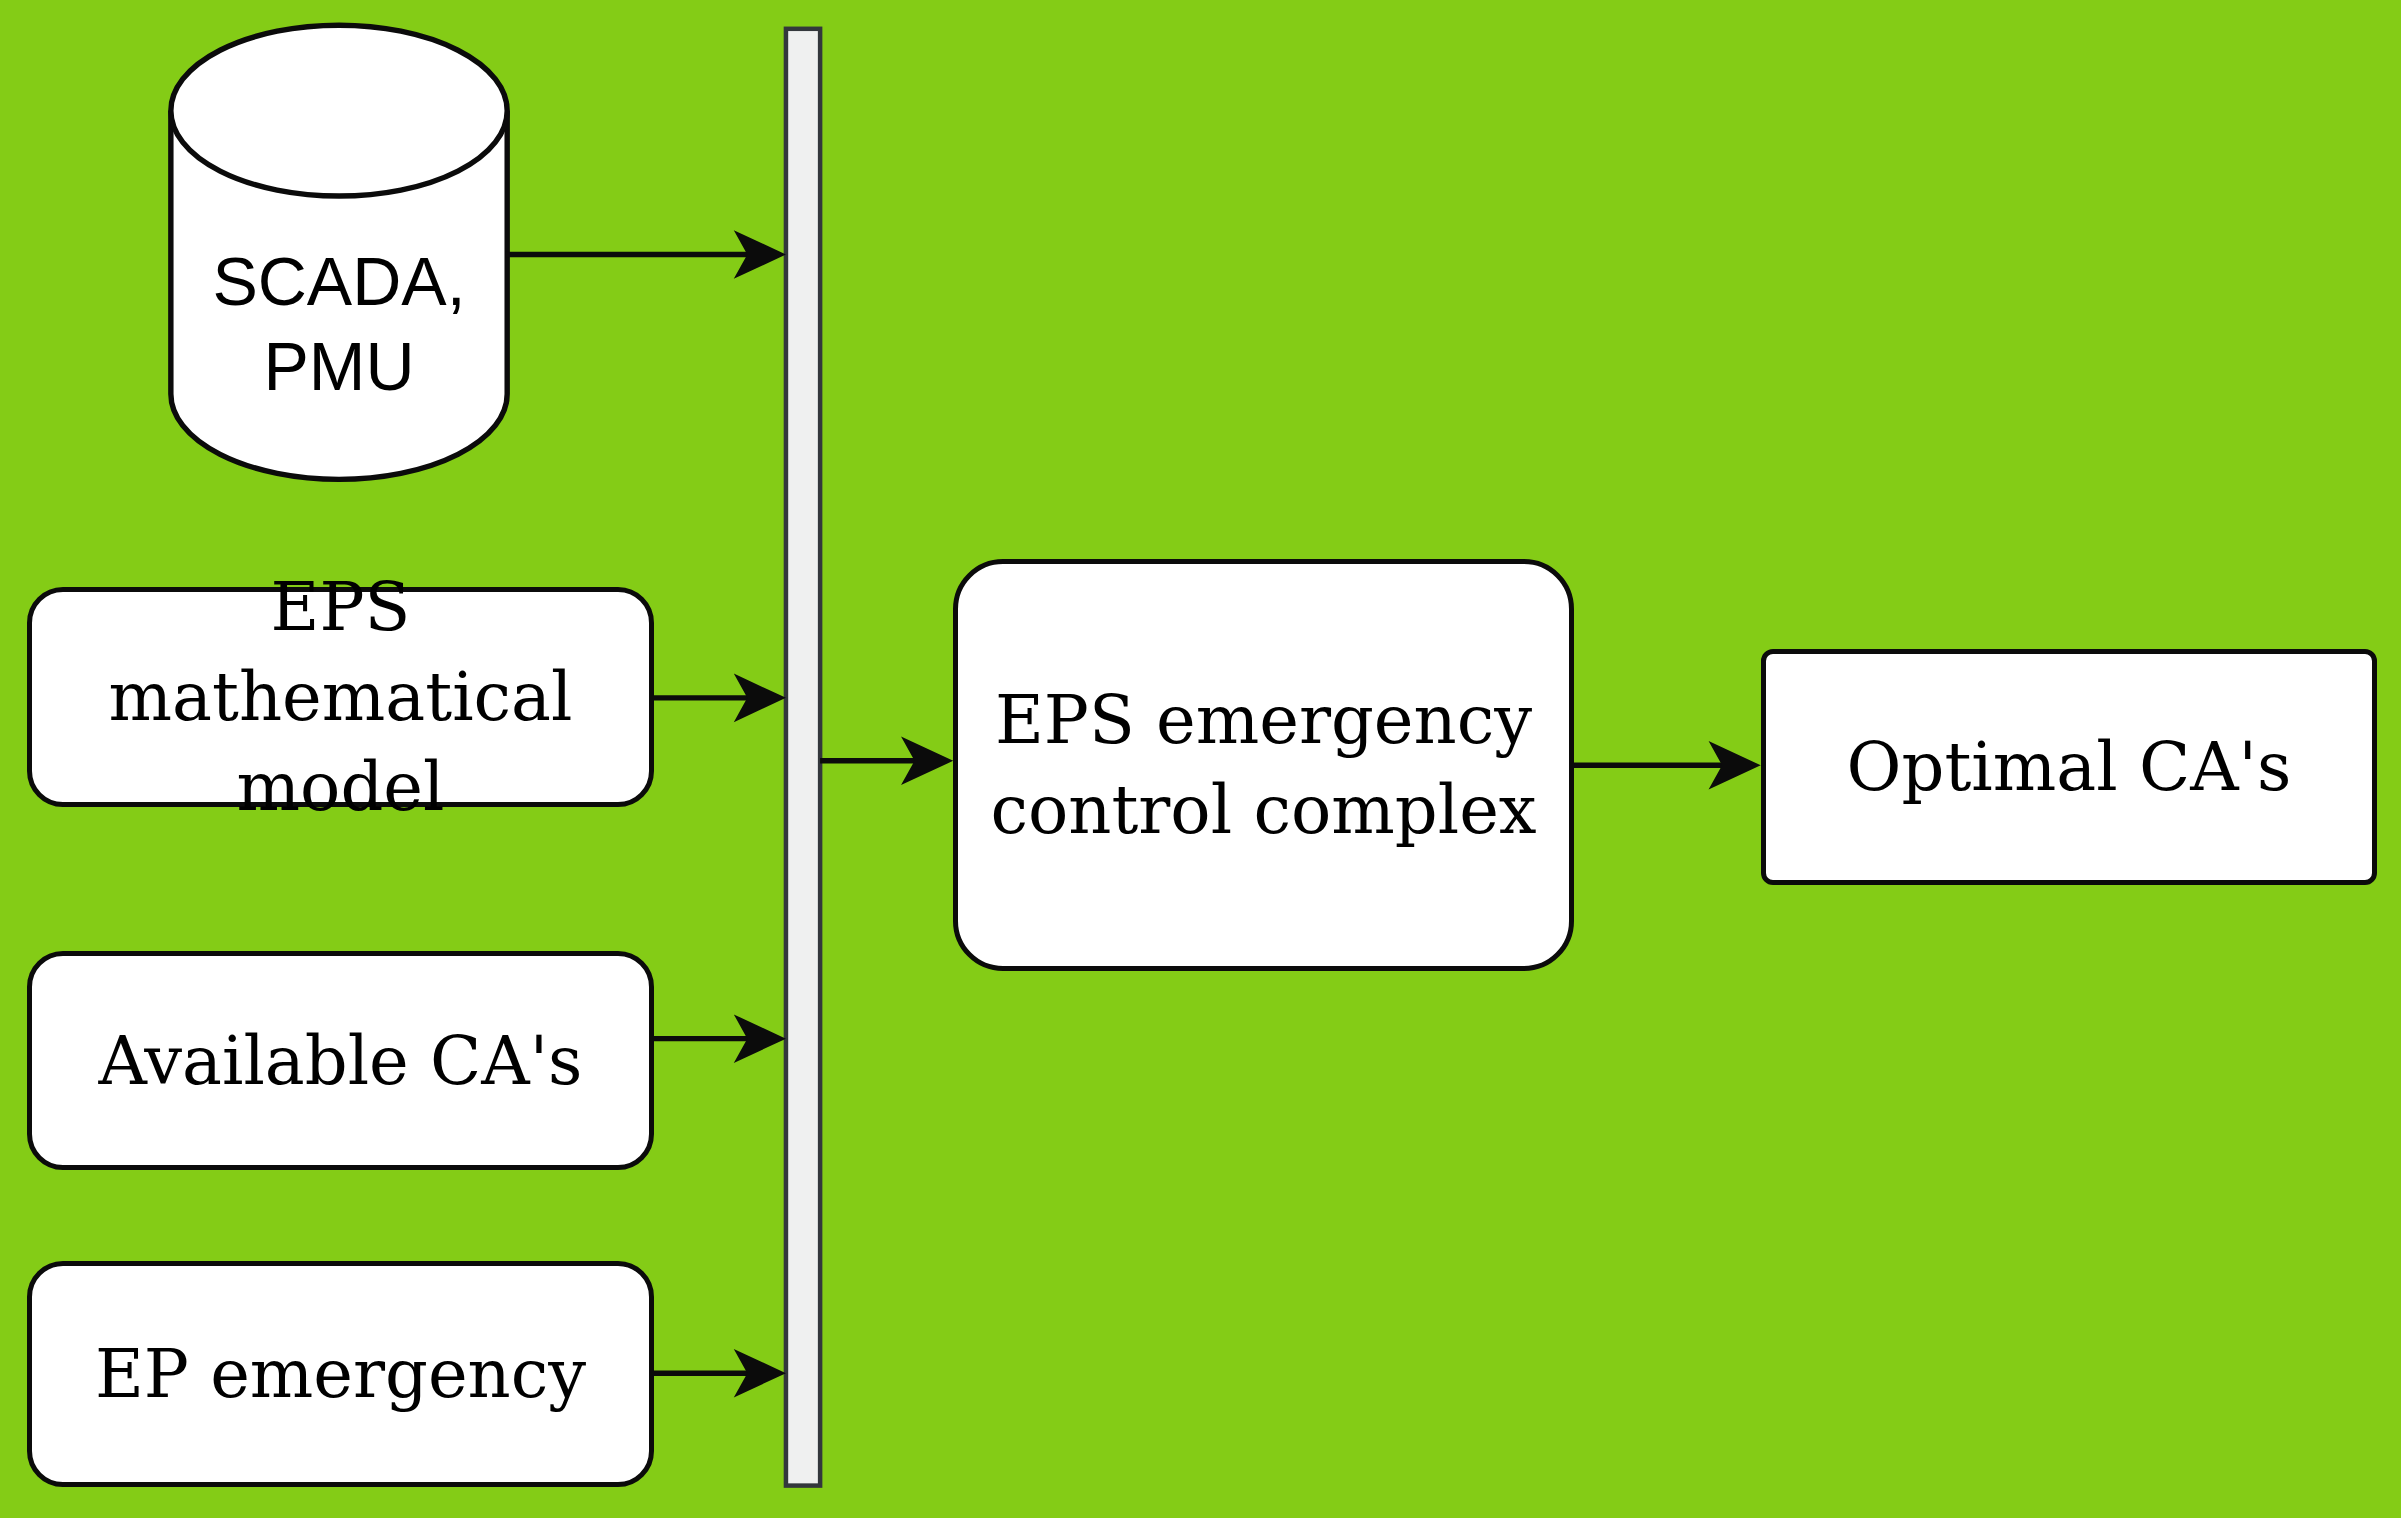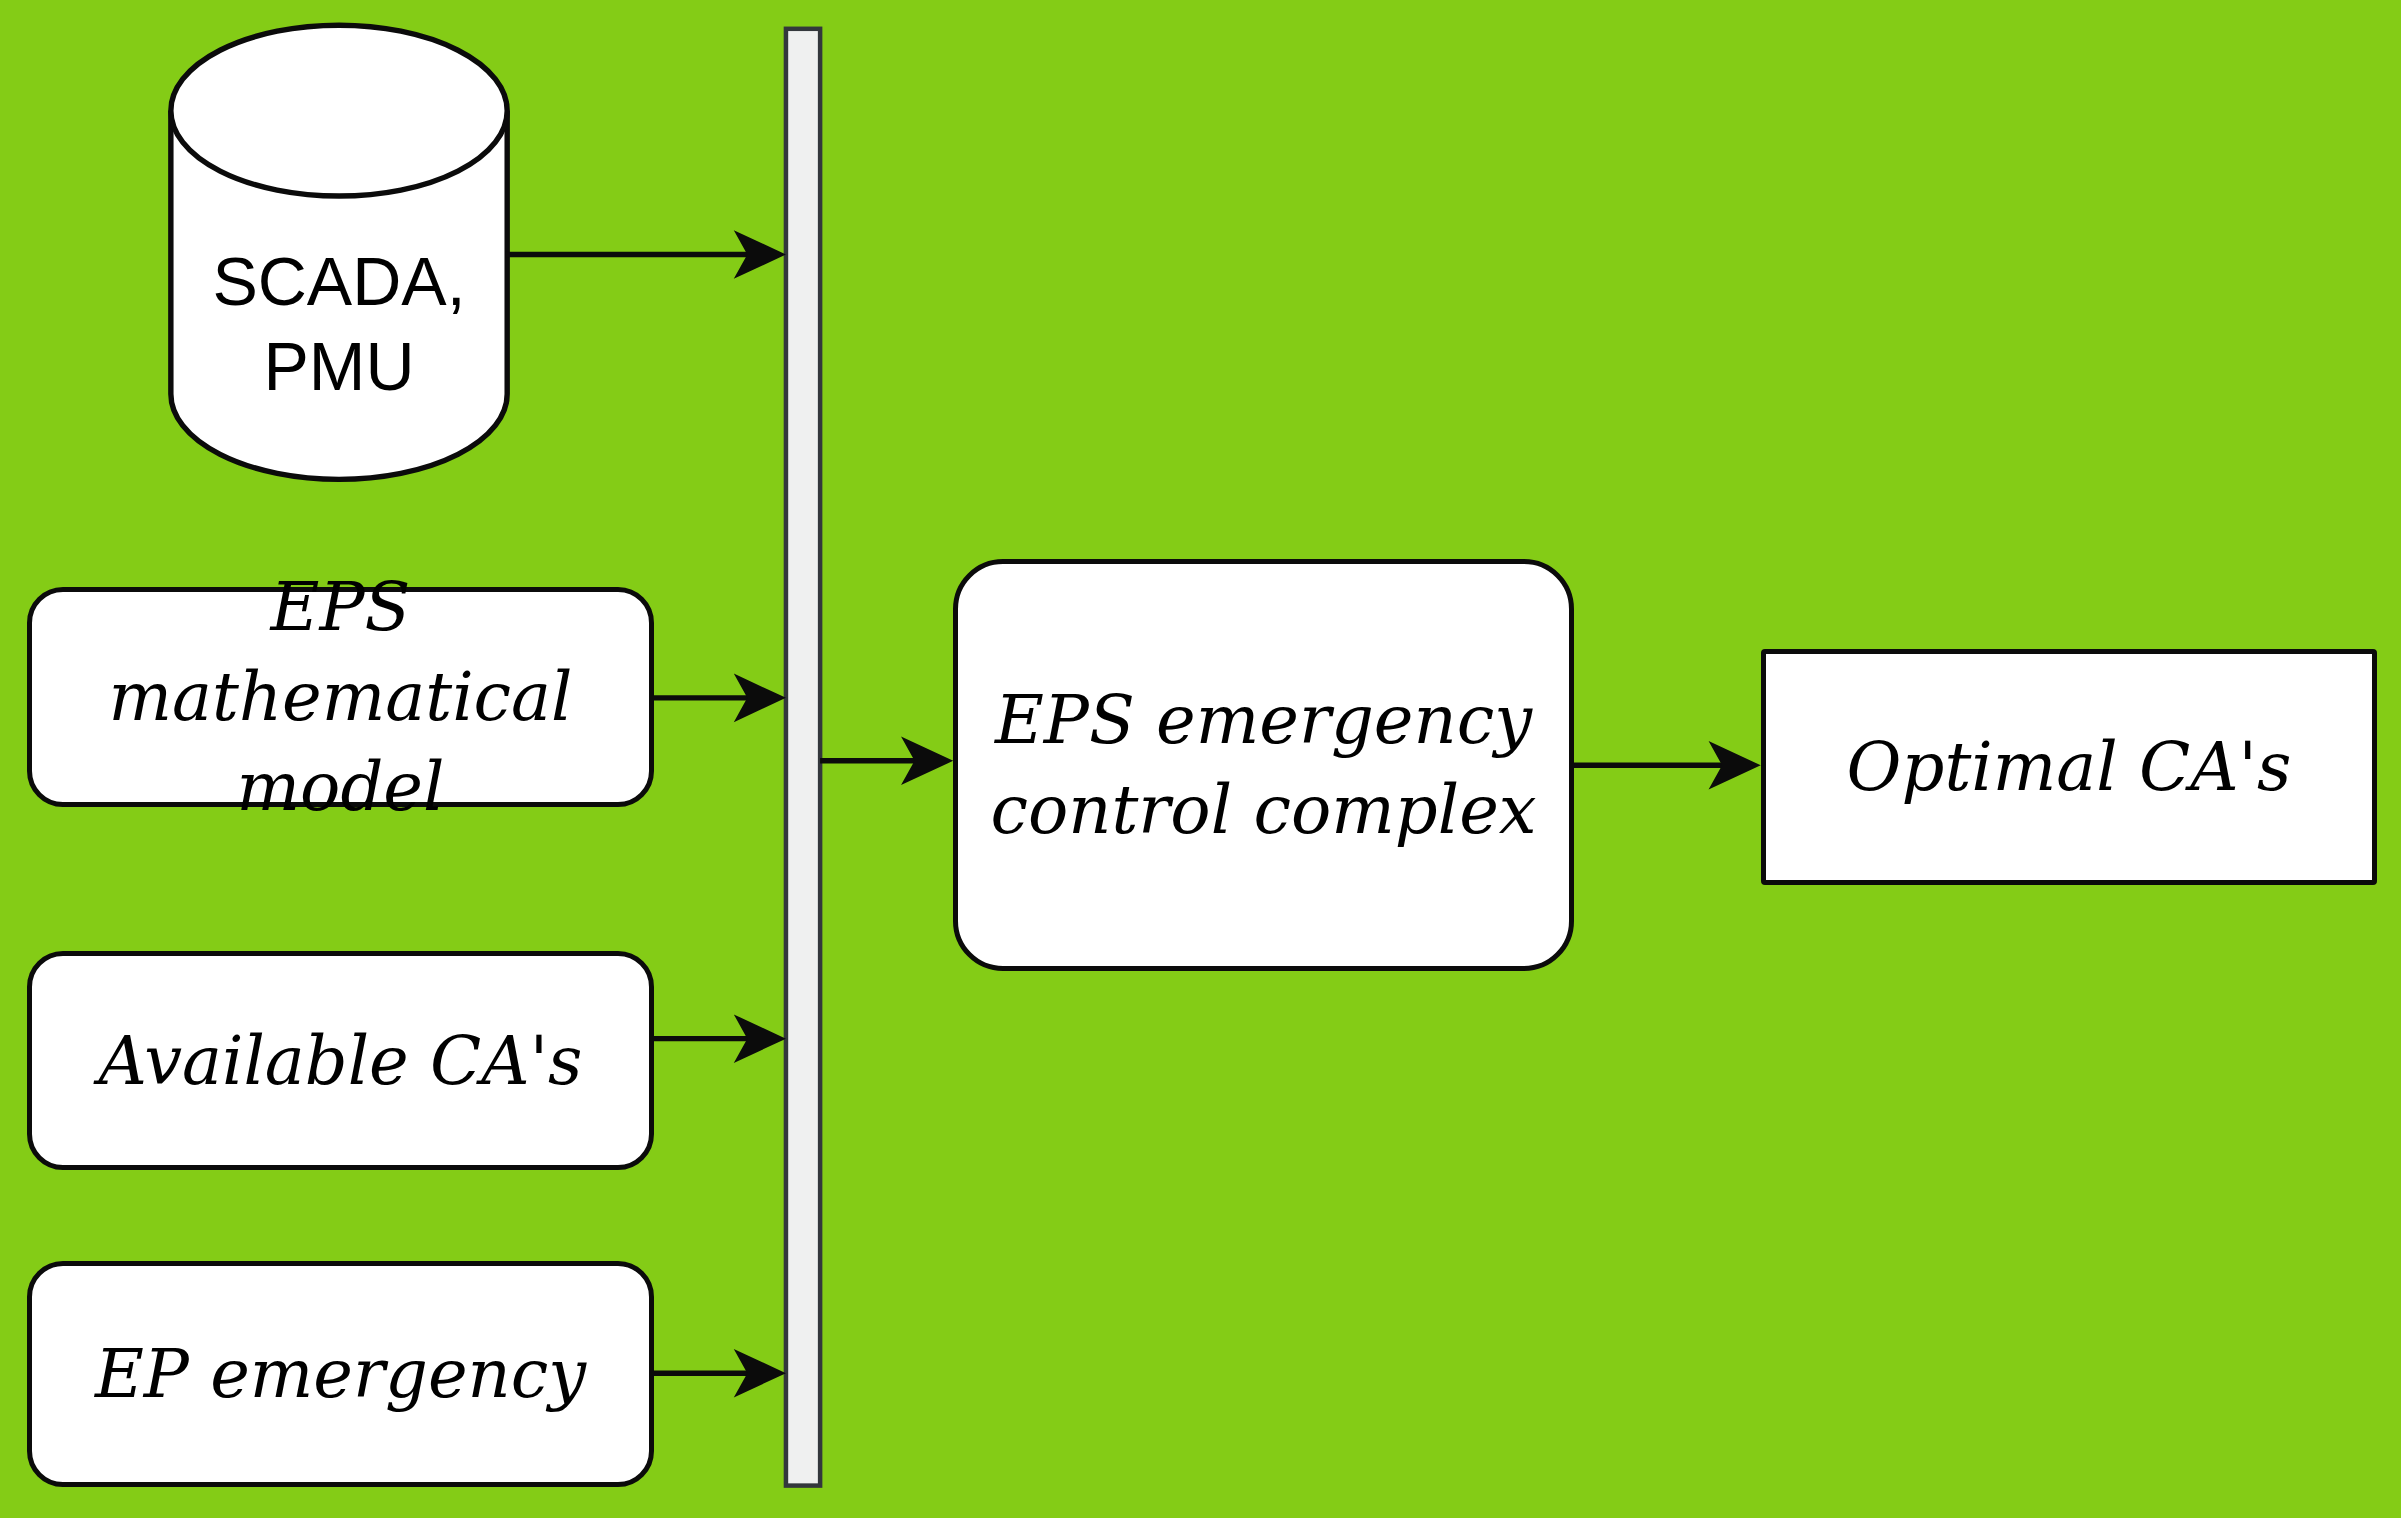--- a/index.html
+++ b/index.html
@@ -15,23 +15,23 @@
     position:absolute;
     box-sizing:border-box;
     background:#ffffff;
     border:5.4px solid #0b0b0b;
     display:flex;align-items:center;justify-content:center;
     text-align:center;
     color:#000000;
     font-size:67px;line-height:90px;
     z-index:2;
   }
-  .node .lbl{display:block;font-style:italic;}
+  .node .lbl{display:block;}
   .rounded-40{border-radius:36px;}
-  .rounded-45{border-radius:4px;}
+  .rounded-45{border-radius:12px;}
   .rounded-56{border-radius:50px;}
   .box-eps-math    {left:27px;  top:587px;  width:627px; height:220px; padding:0 14.4px;}
   .box-available   {left:27px;  top:951px; width:627px; height:219px; padding:0 14.4px;}
   .box-ep-params   {left:27px;  top:1261px; width:627px; height:226px; padding:0 14.4px;}
   .box-eps-complex {left:953px;top:559px;  width:621px; height:412px; padding:8px 18px;}
   .box-optimal     {left:1761px;top:649px;  width:616px; height:236px; padding:0 18px;}
   .cyl-label{
     position:absolute;
     left:171px;top:225px;width:336px;height:198px;
     display:flex;align-items:center;justify-content:center;

